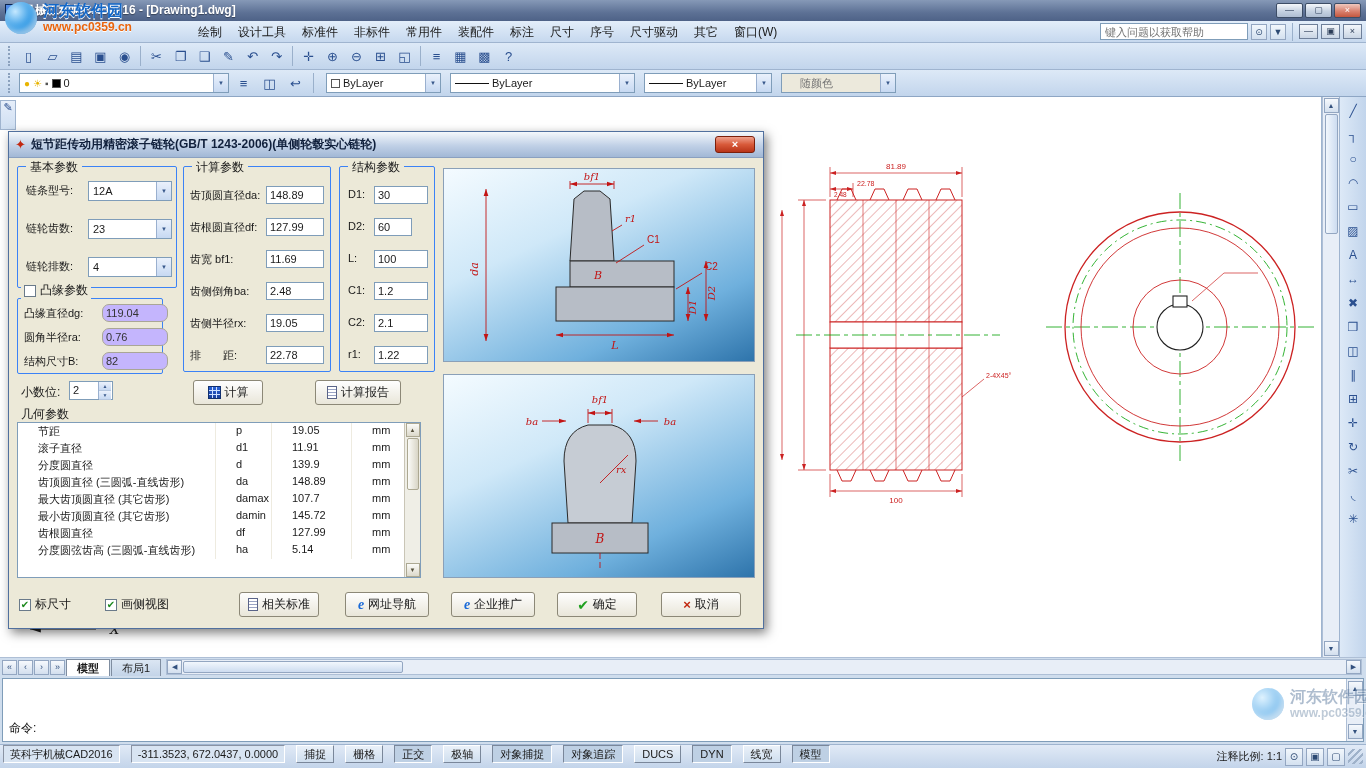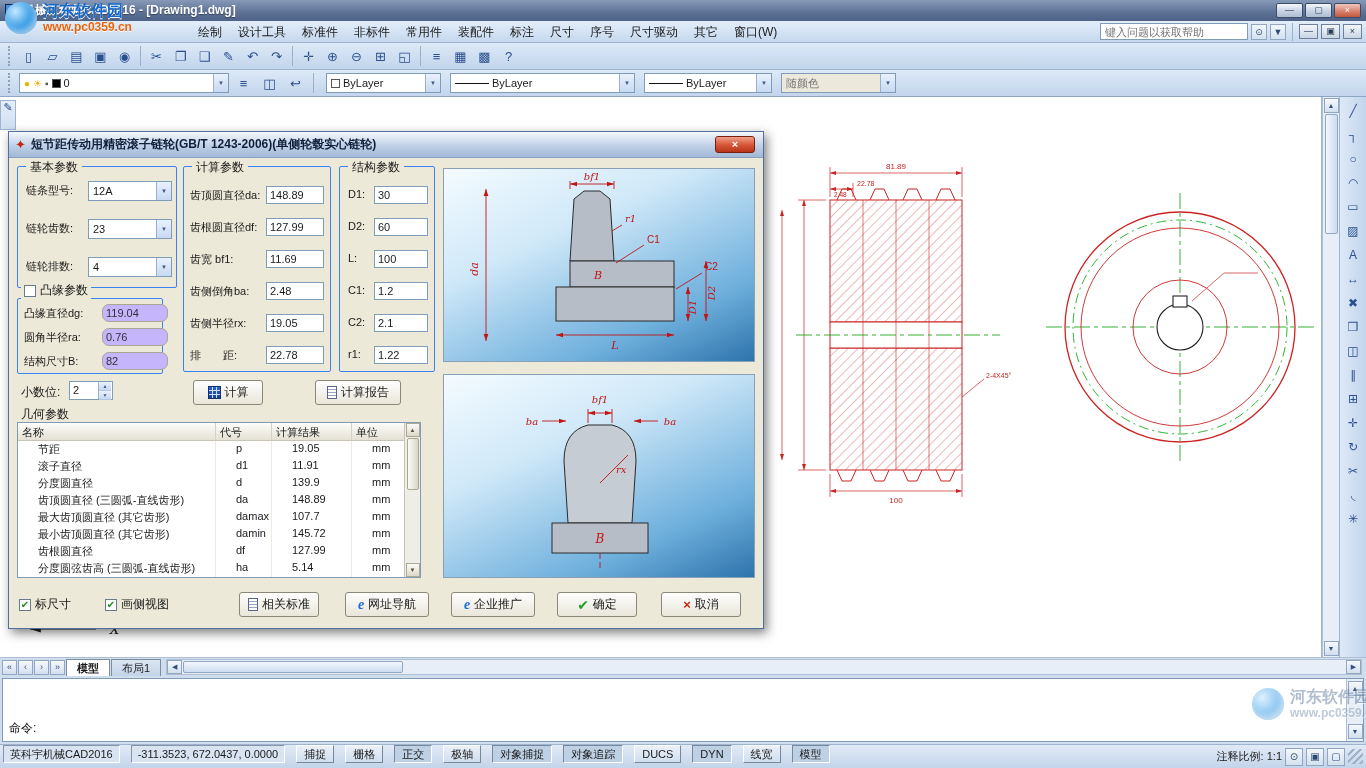--- a/index.html
+++ b/index.html
@@ -220,21 +220,21 @@
       <span class="combo-btn">▼</span>
     </div>
     <div class="combo" style="width:128px;margin-left:6px;">
       <span class="combo-val">
           <span class="ltline"></span>
           <span>ByLayer</span>
         </span>
       <span class="combo-btn">▼</span>
     </div>
     <div class="combo" style="width:115px;margin-left:6px;background:#ece9dc;">
-      <span class="combo-val" style="color:#777;">
+      <span class="combo-val" style="color:#777;margin-left:14px;">
           <span>随颜色</span>
         </span>
       <span class="combo-btn">▼</span>
     </div>
   </div>
 
   <div class="canvas">
     <svg width="1322" height="560" viewBox="0 0 1322 560">
       <defs>
         <pattern id="hatch" width="7" height="7" patternTransform="rotate(45)" patternUnits="userSpaceOnUse">
@@ -440,26 +440,20 @@
         <span class="spin-val">2</span>
         <span class="spin-btns">
           <span>▲</span>
           <span>▼</span>
         </span>
       </div>
 
       <div class="geo-label">几何参数</div>
       <div class="dtable">
         <div class="dt-main">
-          <div class="dt-header">
-            <span class="c-name">名称</span>
-            <span class="c-code">代号</span>
-            <span class="c-val">计算结果</span>
-            <span class="c-unit">单位</span>
-          </div>
           <div class="dt-row">
               <span class="c-name">节距</span>
               <span class="c-code">p</span>
               <span class="c-val">19.05</span>
               <span class="c-unit">mm</span>
             </div>
           <div class="dt-row">
               <span class="c-name">滚子直径</span>
               <span class="c-code">d1</span>
               <span class="c-val">11.91</span>
@@ -548,21 +542,21 @@
 
       <div class="group" style="left:330px;top:8px;width:96px;height:206px;">
         <span class="legend">结构参数</span>
         <div class="drow" style="left:8px;top:21px;">
             <span class="dlbl">D1:</span>
           </div>
         <div class="dinput" style="position:absolute;left:34px;top:19px;width:54px;">30</div>
         <div class="drow" style="left:8px;top:53px;">
             <span class="dlbl">D2:</span>
           </div>
-        <div class="dinput" style="position:absolute;left:34px;top:51px;width:54px;">60</div>
+        <div class="dinput" style="position:absolute;left:34px;top:51px;width:38px;">60</div>
         <div class="drow" style="left:8px;top:85px;">
             <span class="dlbl">L:</span>
           </div>
         <div class="dinput" style="position:absolute;left:34px;top:83px;width:54px;">100</div>
         <div class="drow" style="left:8px;top:117px;">
             <span class="dlbl">C1:</span>
           </div>
         <div class="dinput" style="position:absolute;left:34px;top:115px;width:54px;">1.2</div>
         <div class="drow" style="left:8px;top:149px;">
             <span class="dlbl">C2:</span>

